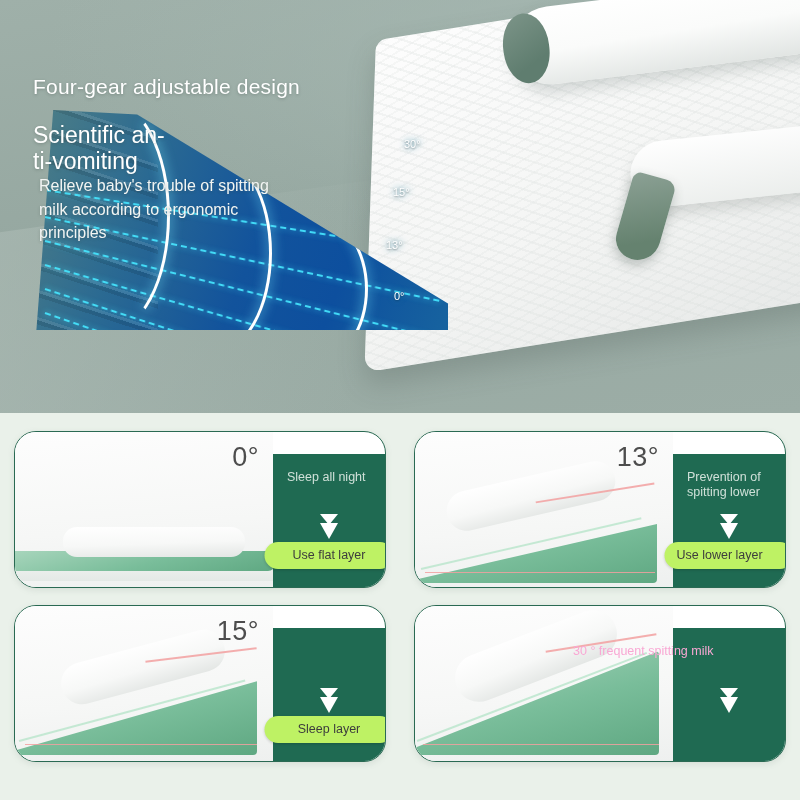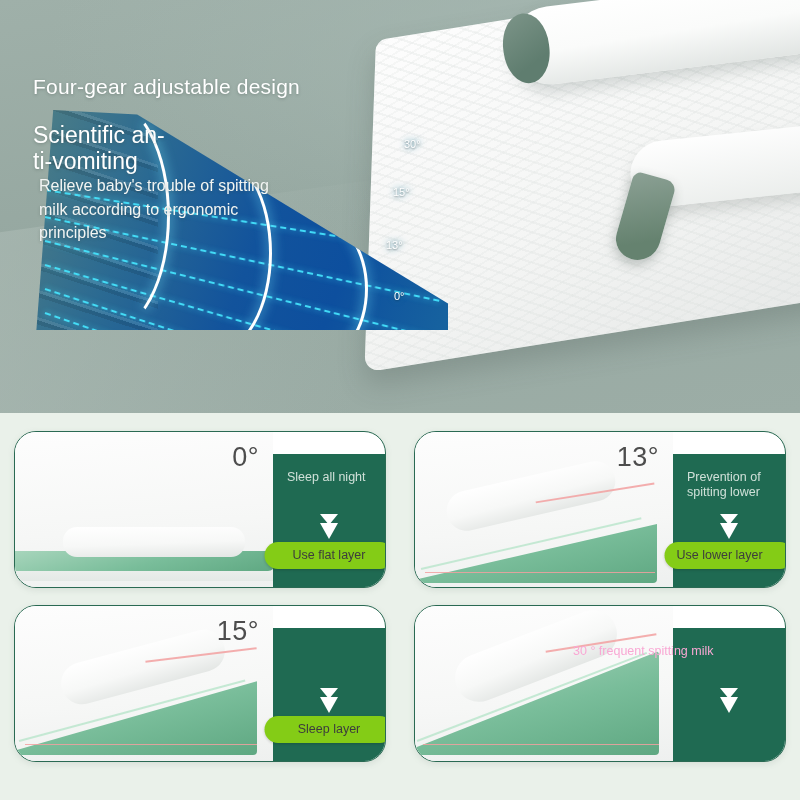--- a/index.html
+++ b/index.html
@@ -143,21 +143,21 @@
     color:#cfe0d8;font-size:12.5px;line-height:1.2;font-weight:400;
   }
   .panel-title.wide{left:-100px;right:8px;white-space:nowrap;color:#f9a8d4;}
   .arrow-ico{
     position:absolute;left:50%;top:58px;transform:translateX(-50%);
     width:26px;height:30px;
   }
   .pill{
     position:absolute;left:50%;bottom:18px;transform:translateX(-50%);
     min-width:105px;max-width:124px;
-    background:#84cc16;border-radius:18px;
+    background:#bef264;border-radius:18px;
     padding:6px 12px;
     color:#3d3d3d;font-size:12.5px;line-height:1.2;
     text-align:center;
     box-shadow:0 1px 3px rgba(0,0,0,.18);
   }
   .pill.two{text-align:left;}
 
   
   .ph{position:absolute;}
   .ph-sheet{

